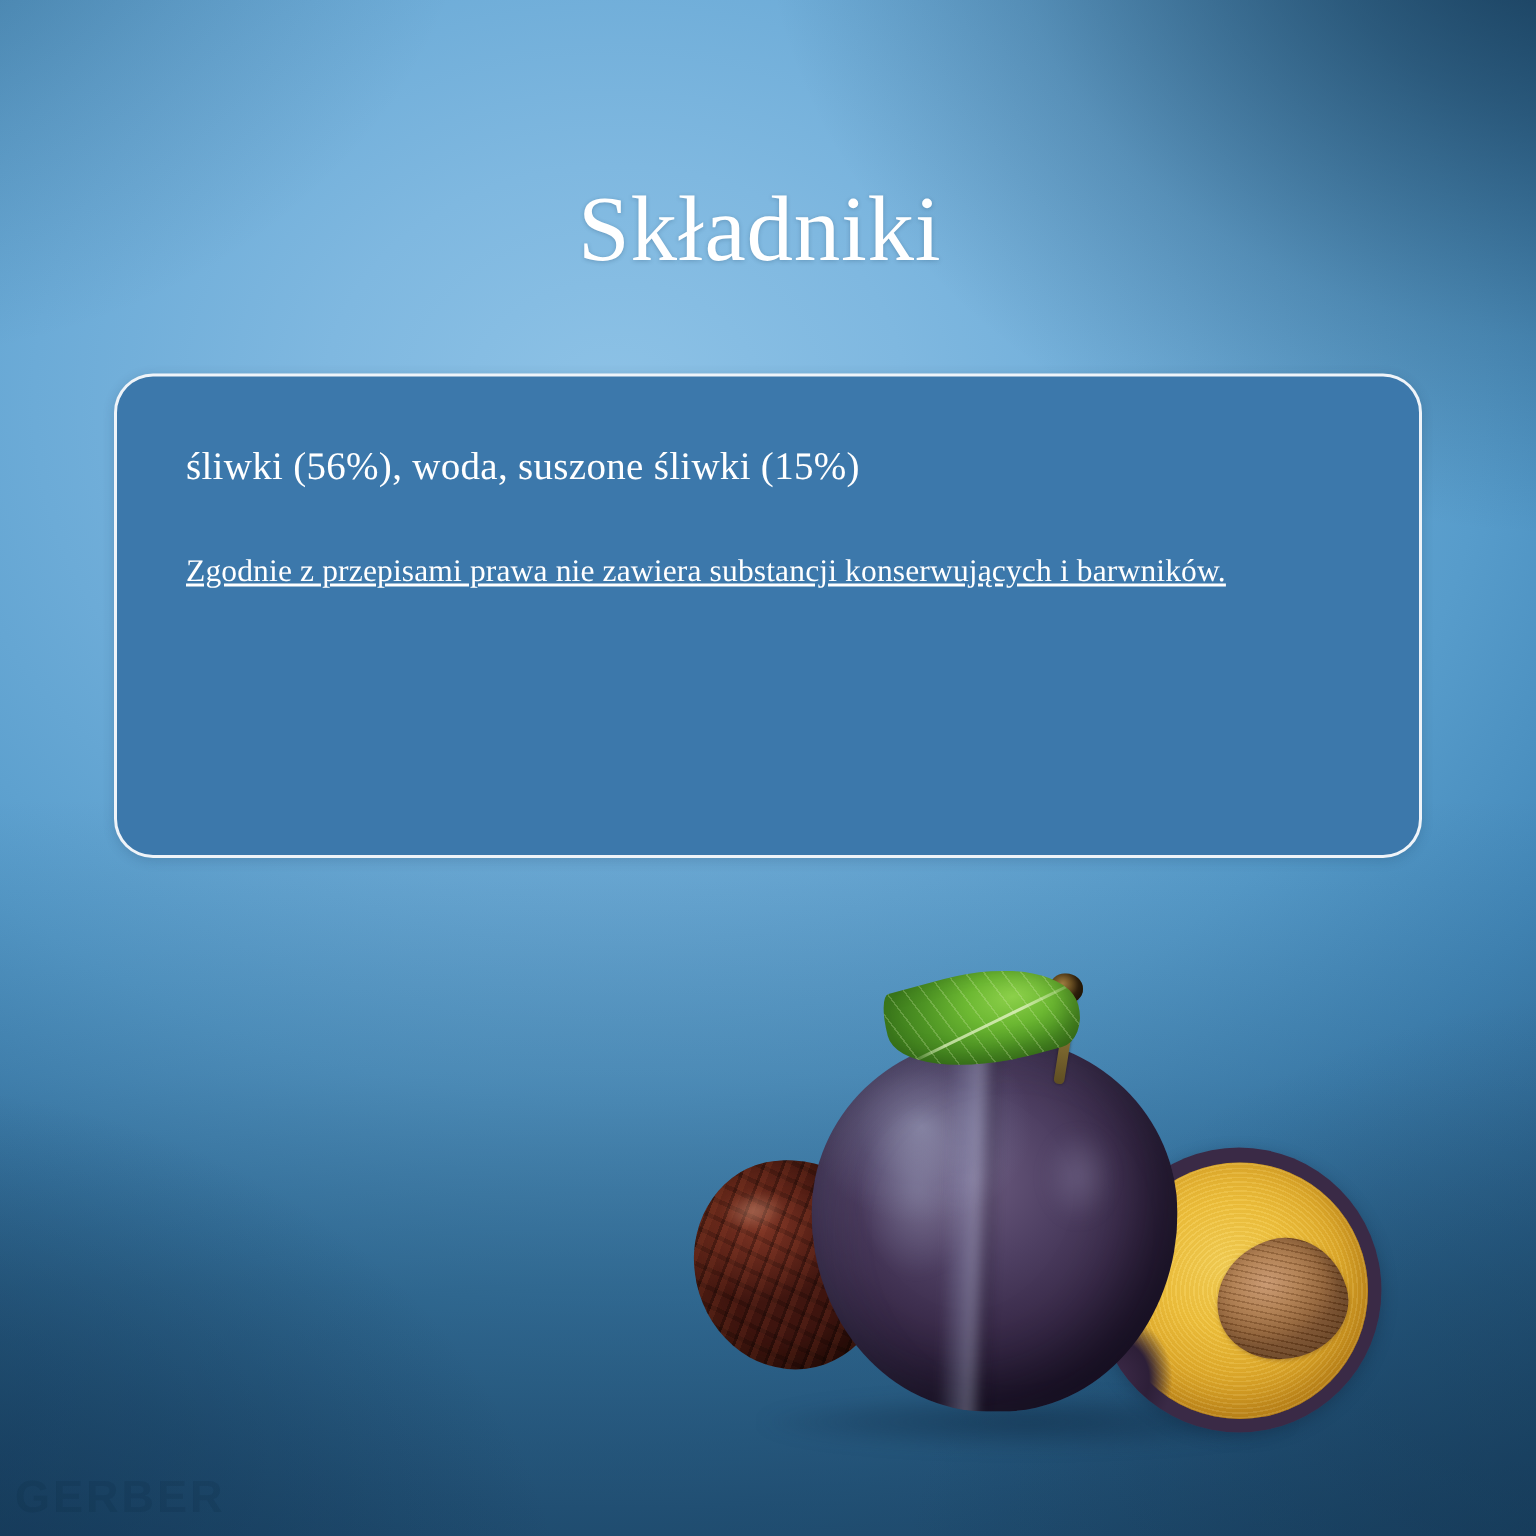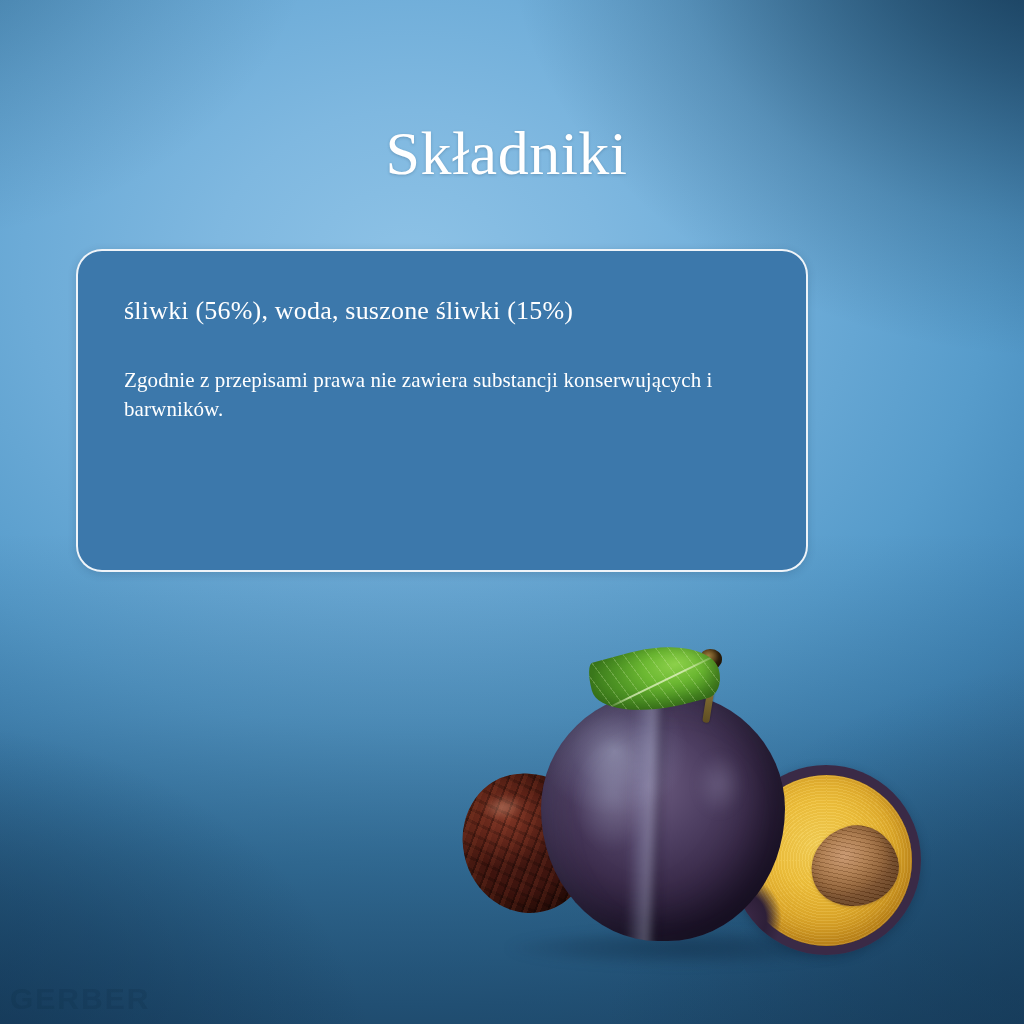--- a/index.html
+++ b/index.html
@@ -88,21 +88,21 @@
     font-weight: 400;
     letter-spacing: 0.5px;
     text-shadow: 0 1px 3px rgba(20,50,80,0.25);
   }
 
   
   .card {
     position: absolute;
     left: 76px;
     top: 249px;
-    width: 732px;
+    width: 872px;
     height: 323px;
     box-sizing: border-box;
     background: #3c78ab;
     border: 2px solid rgba(255,255,255,0.92);
     border-radius: 26px;
     box-shadow: 0 2px 8px rgba(15,45,75,0.18);
   }
   .card-inner {
     position: absolute;
     left: 46px;
@@ -116,21 +116,21 @@
     margin: 0 0 38px 0;
     letter-spacing: 0.2px;
   }
   .para {
     color: #ffffff;
     font-size: 21px;
     line-height: 1.42;
     margin: 0 0 32px 0;
     letter-spacing: 0.1px;
   }
-  .para:last-child { margin-bottom: 0; }
+  .para:last-child { margin-bottom: 0; text-decoration: underline; }
 
   
   .fruit-stage {
     position: absolute;
     left: 455px;
     top: 625px;
     width: 470px;
     height: 350px;
   }
   .fruit-shadow {

